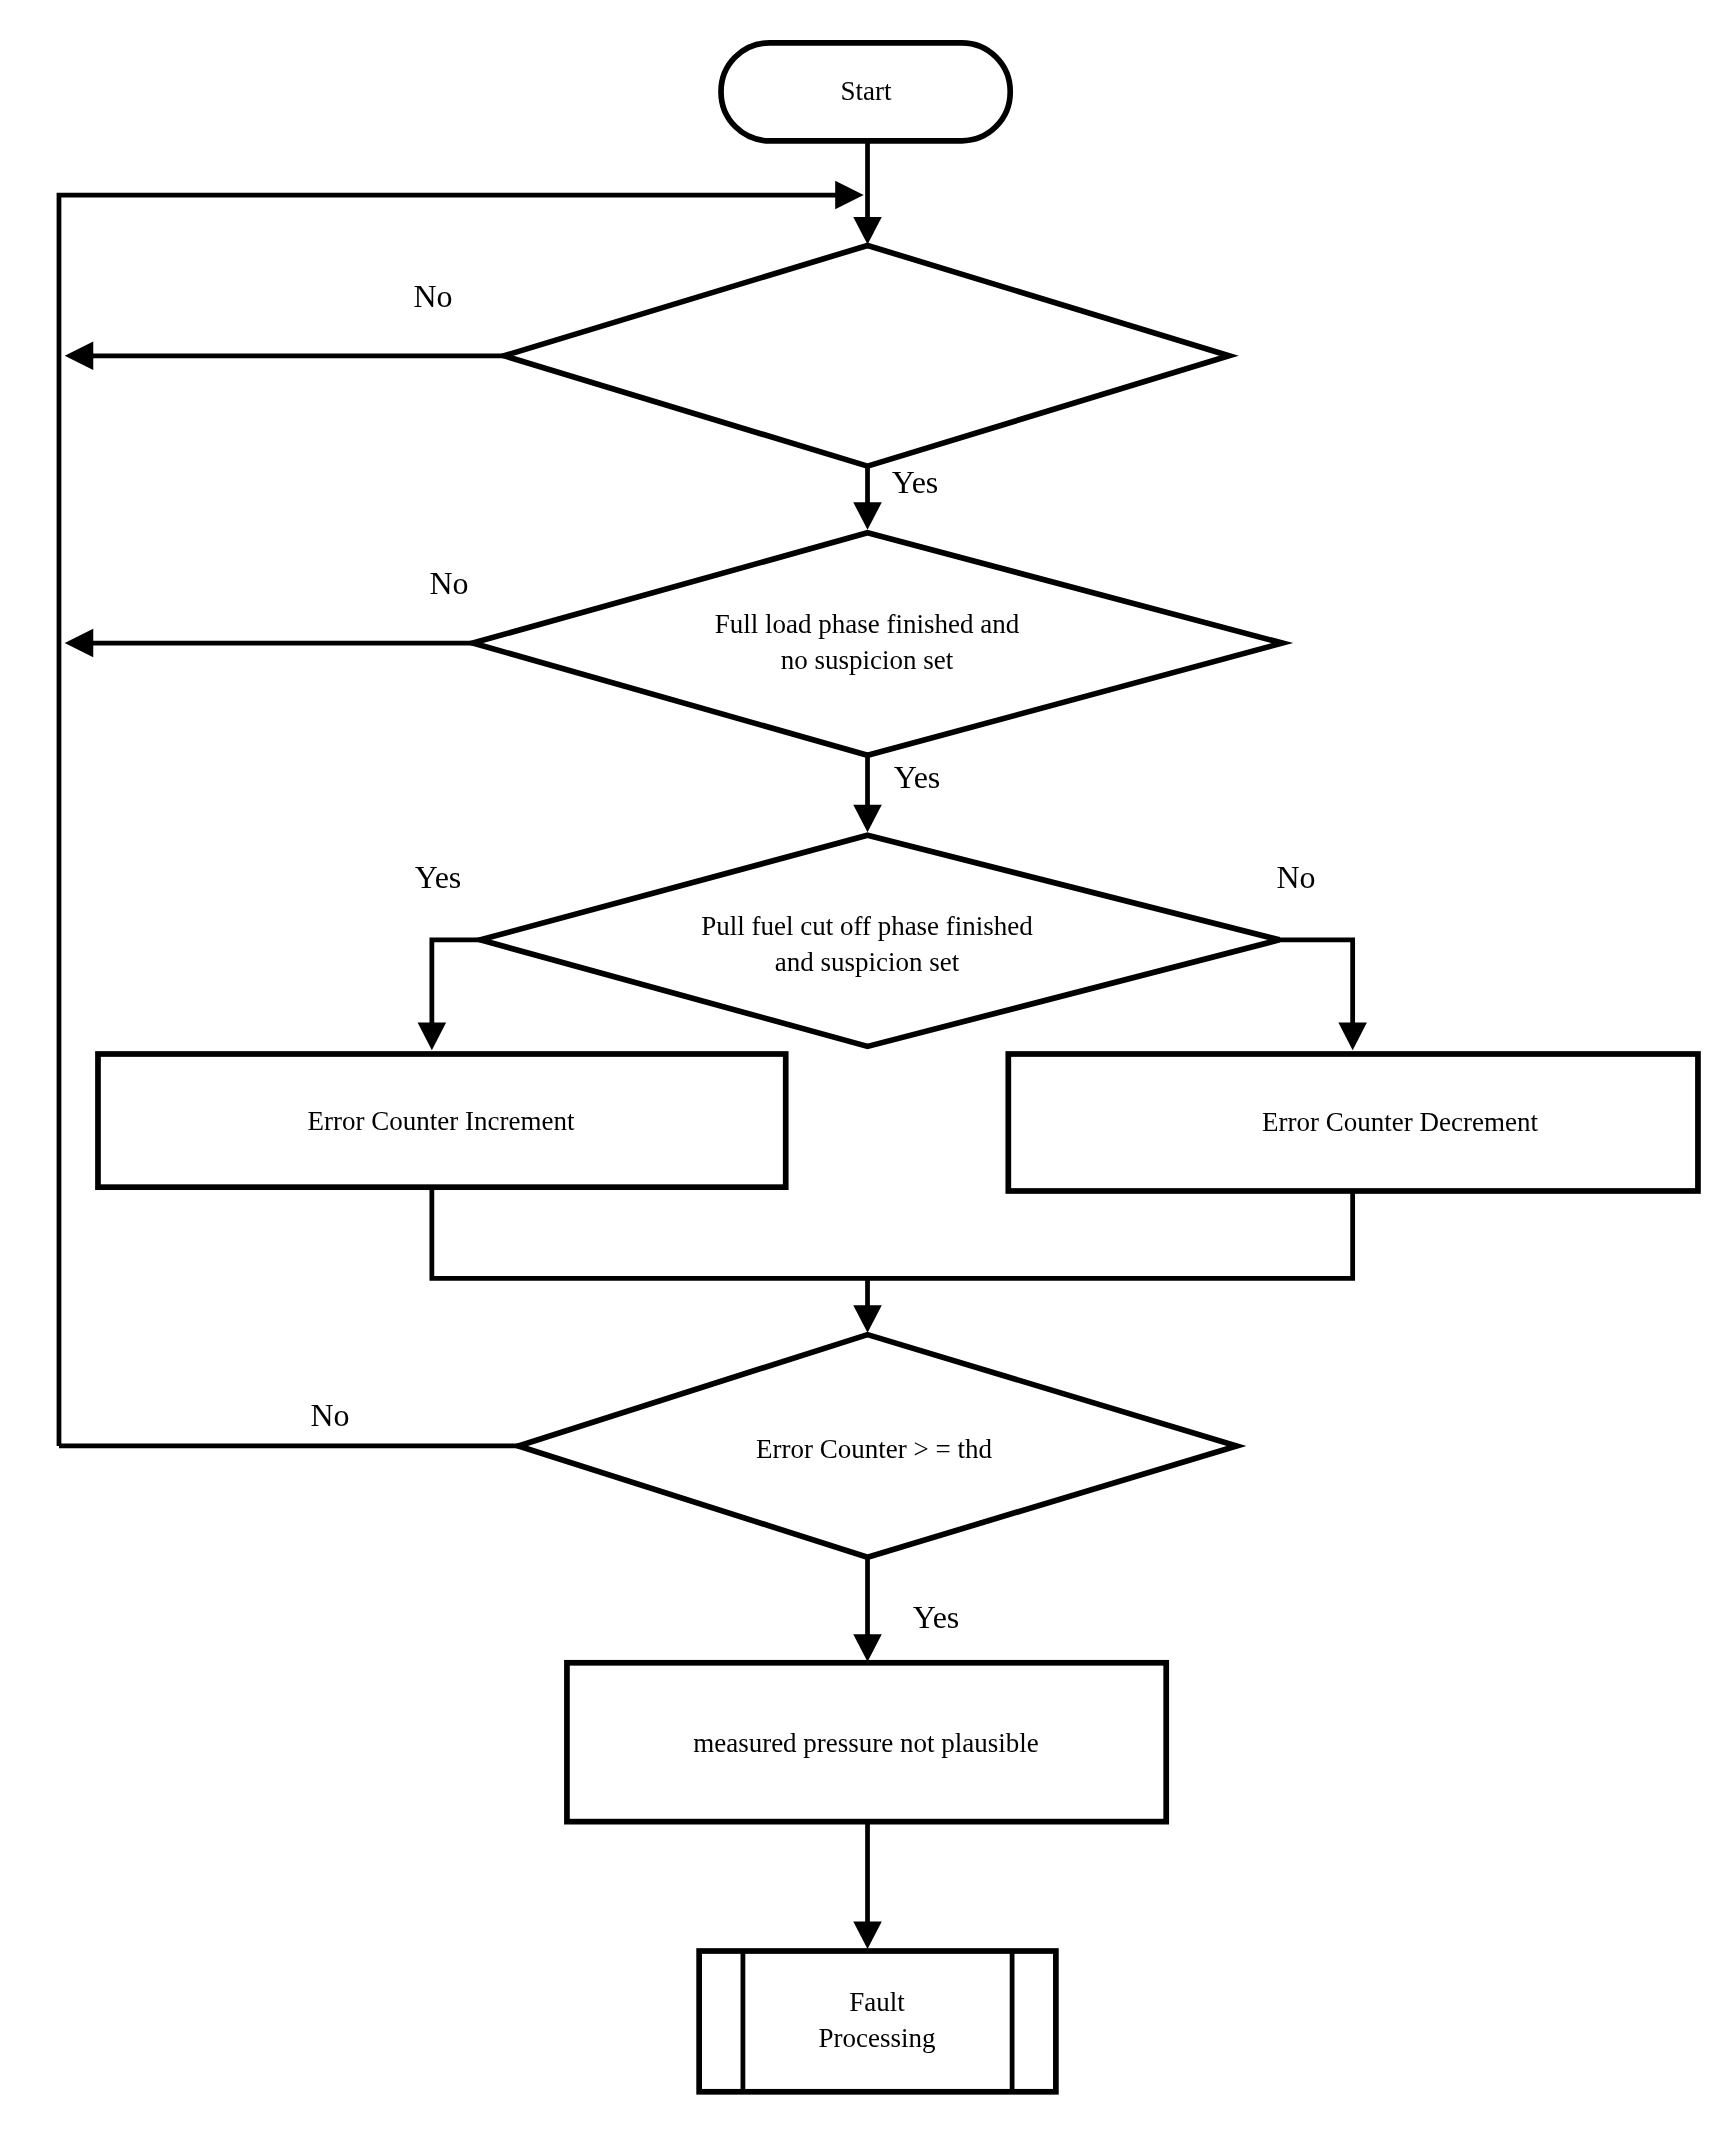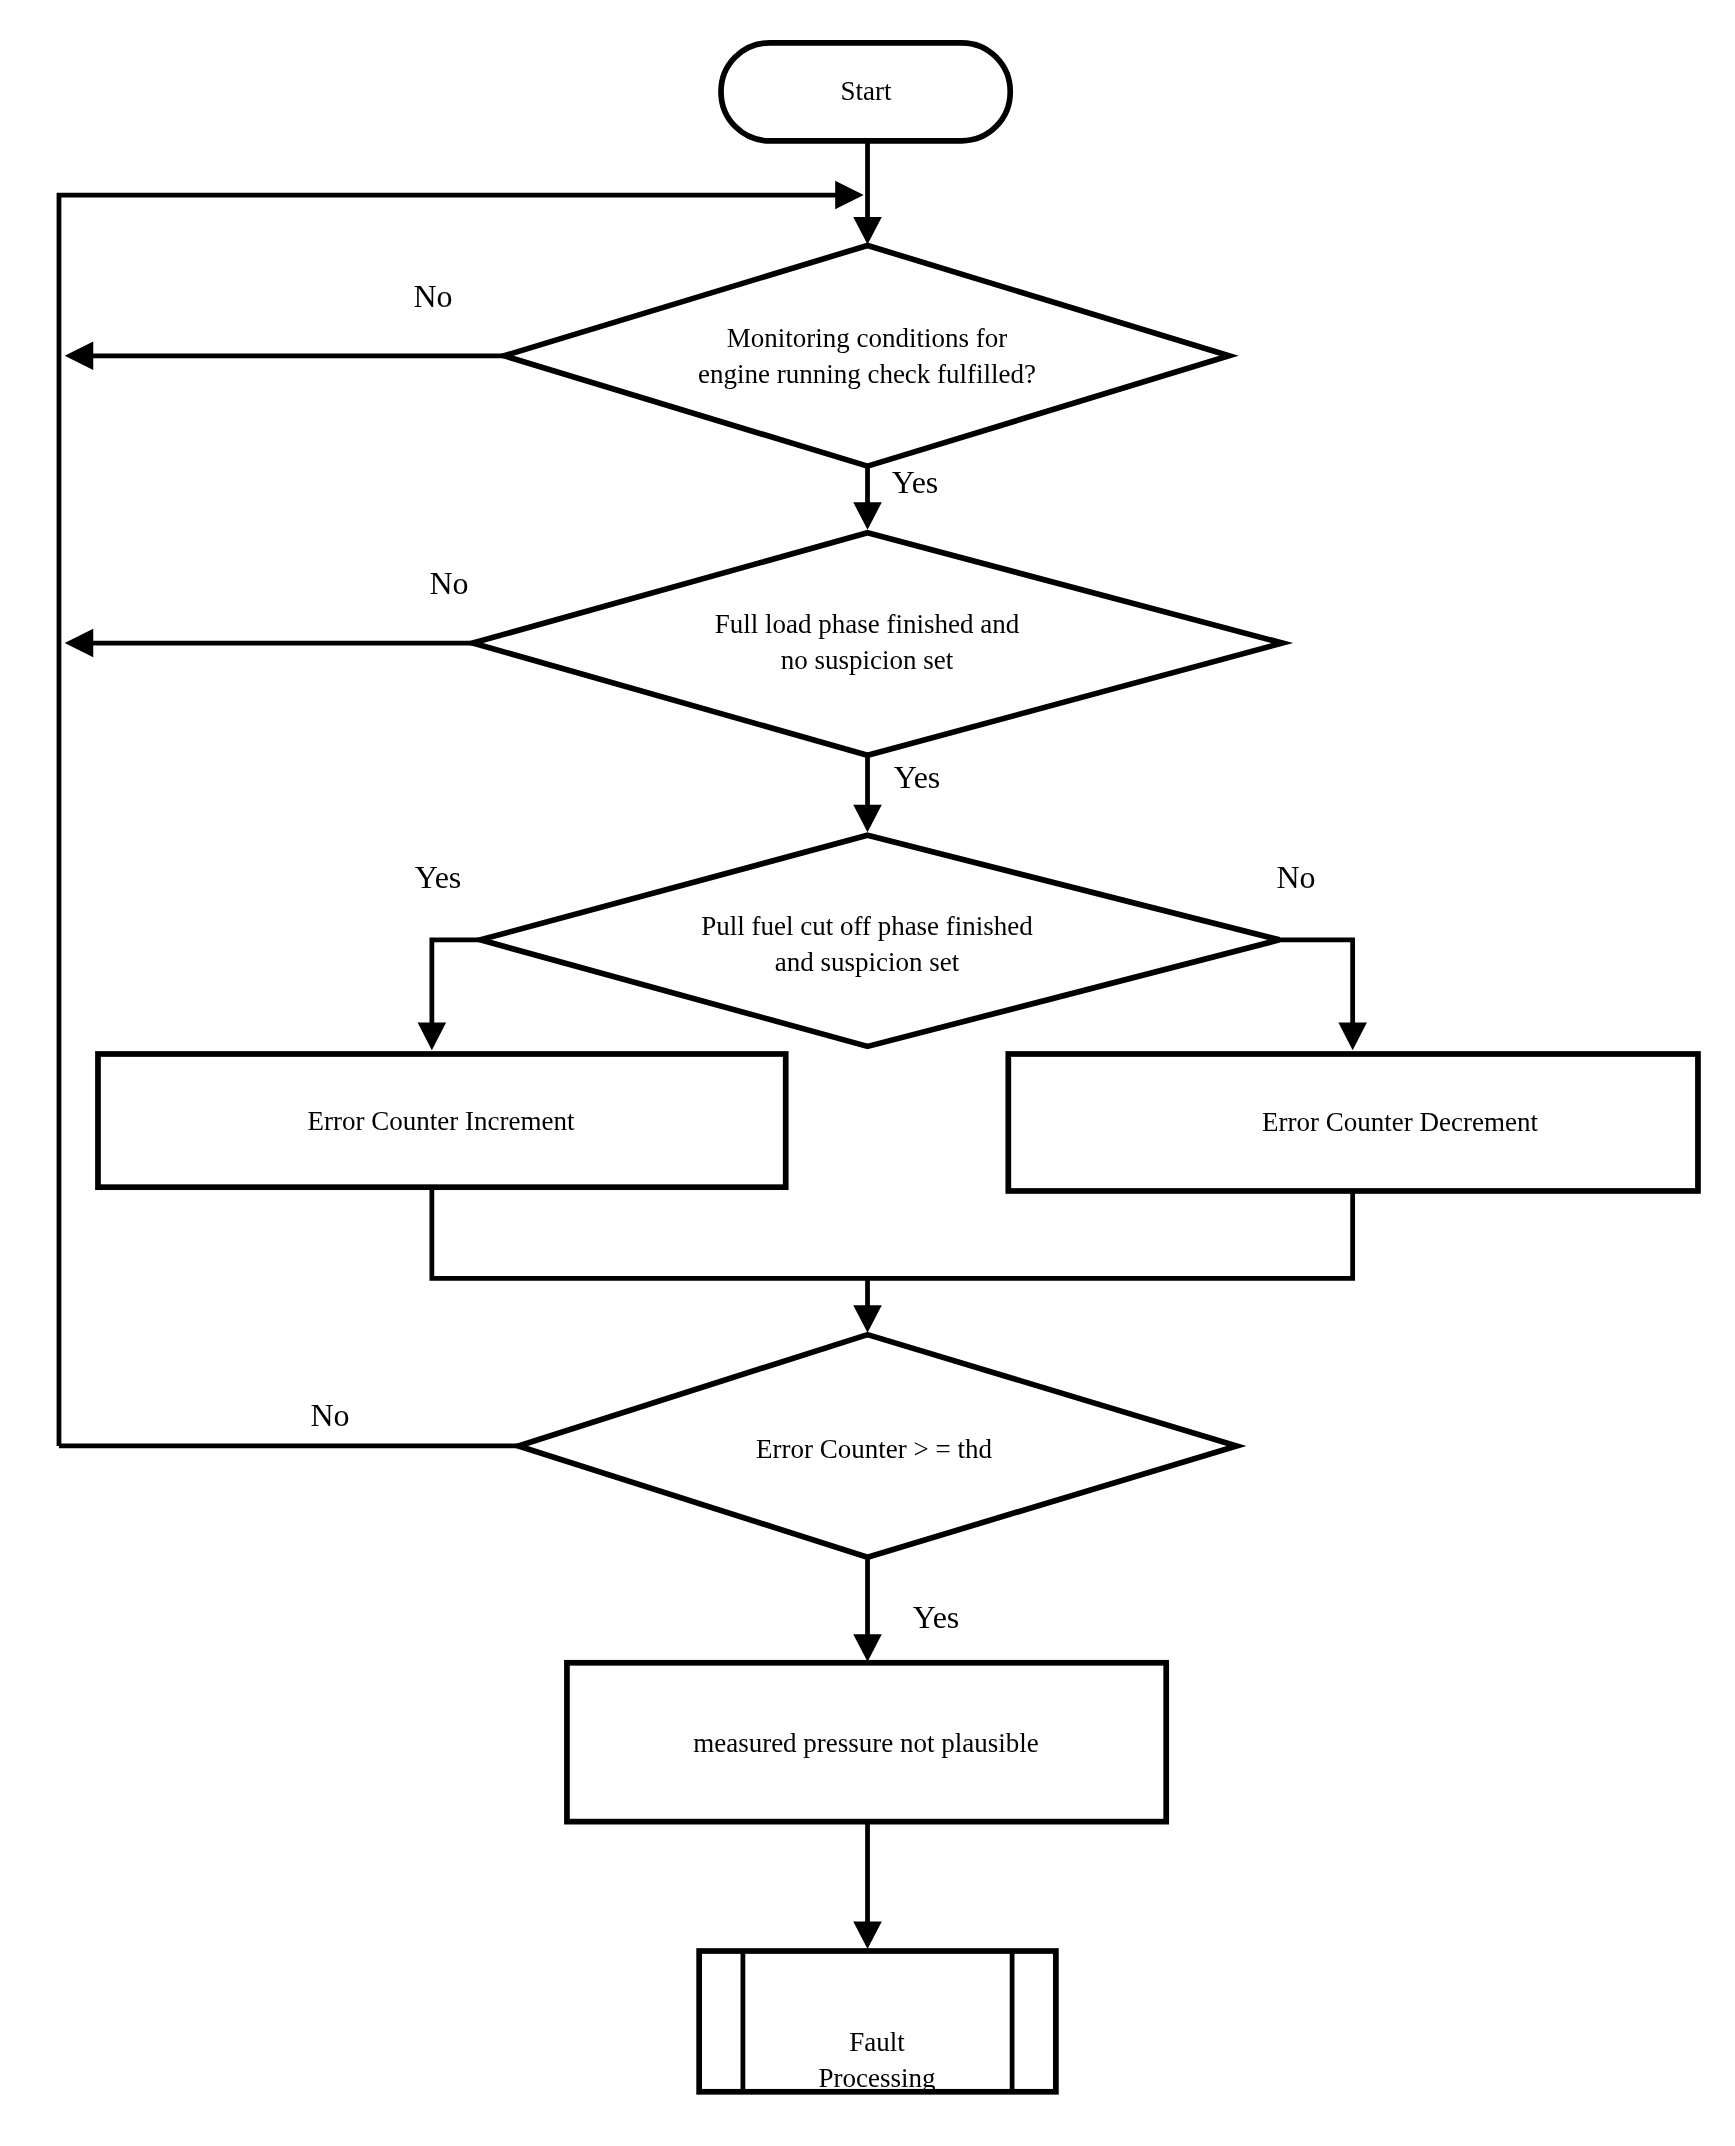--- a/index.html
+++ b/index.html
@@ -91,22 +91,20 @@
     <line x1="912" y1="1915" x2="912" y2="2042" stroke="#000" stroke-width="5"></line>
     <polygon points="912,2049 897,2020 927,2020" fill="#000"></polygon>
 
     <rect x="735" y="2051" width="375" height="148" fill="none" stroke="#000" stroke-width="6"></rect>
     <line x1="781" y1="2051" x2="781" y2="2199" stroke="#000" stroke-width="5"></line>
     <line x1="1064" y1="2051" x2="1064" y2="2199" stroke="#000" stroke-width="5"></line>
   </svg>
 
   <div class="lbl" style="left:866px; top:91px;">Start</div>
 
-  <div class="lbl" style="left:867px; top:356px;">Monitoring  conditions for
-engine running check fulfilled?</div>
   <div class="lbl branch" style="left:433px; top:296px;">No</div>
   <div class="lbl branch" style="left:915px; top:482px;">Yes</div>
 
   <div class="lbl" style="left:867px; top:642px;">Full load phase finished and
 no suspicion set</div>
   <div class="lbl branch" style="left:449px; top:583px;">No</div>
   <div class="lbl branch" style="left:917px; top:777px;">Yes</div>
 
   <div class="lbl" style="left:867px; top:944px;">Pull fuel cut off phase finished
 and suspicion set</div>
@@ -115,17 +113,17 @@
 
   <div class="lbl" style="left:441px; top:1121px;">Error Counter Increment</div>
   <div class="lbl" style="left:1352px; top:1122px;margin-left:48px;">Error Counter Decrement</div>
 
   <div class="lbl" style="left:874px; top:1449px;">Error Counter &gt; = thd</div>
   <div class="lbl branch" style="left:330px; top:1415px;">No</div>
   <div class="lbl branch" style="left:936px; top:1617px;">Yes</div>
 
   <div class="lbl" style="left:866px; top:1743px;">measured pressure not plausible</div>
 
-  <div class="lbl" style="left:877px; top:2020px;margin-top:40px;">Fault
+  <div class="lbl" style="left:877px; top:2020px;">Fault
 Processing</div>
 
 </div>
 
 
 </body></html>

